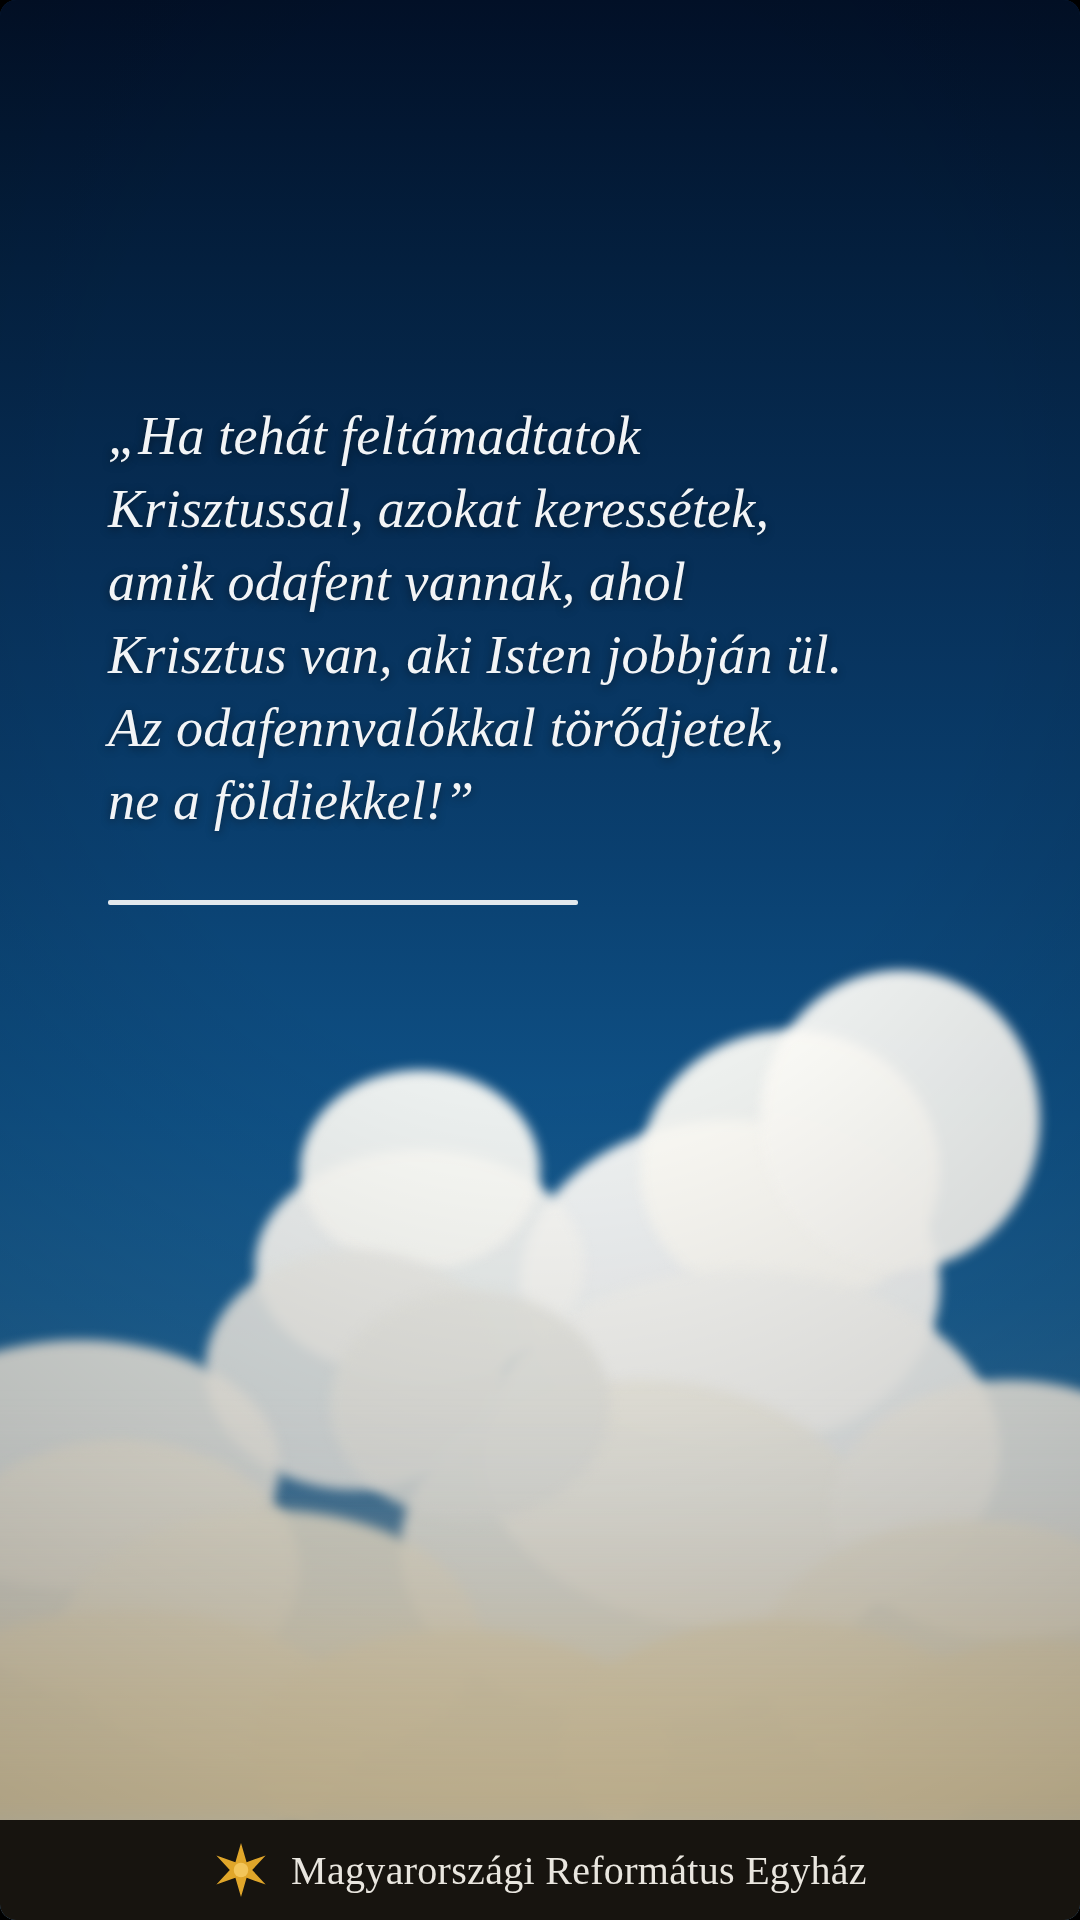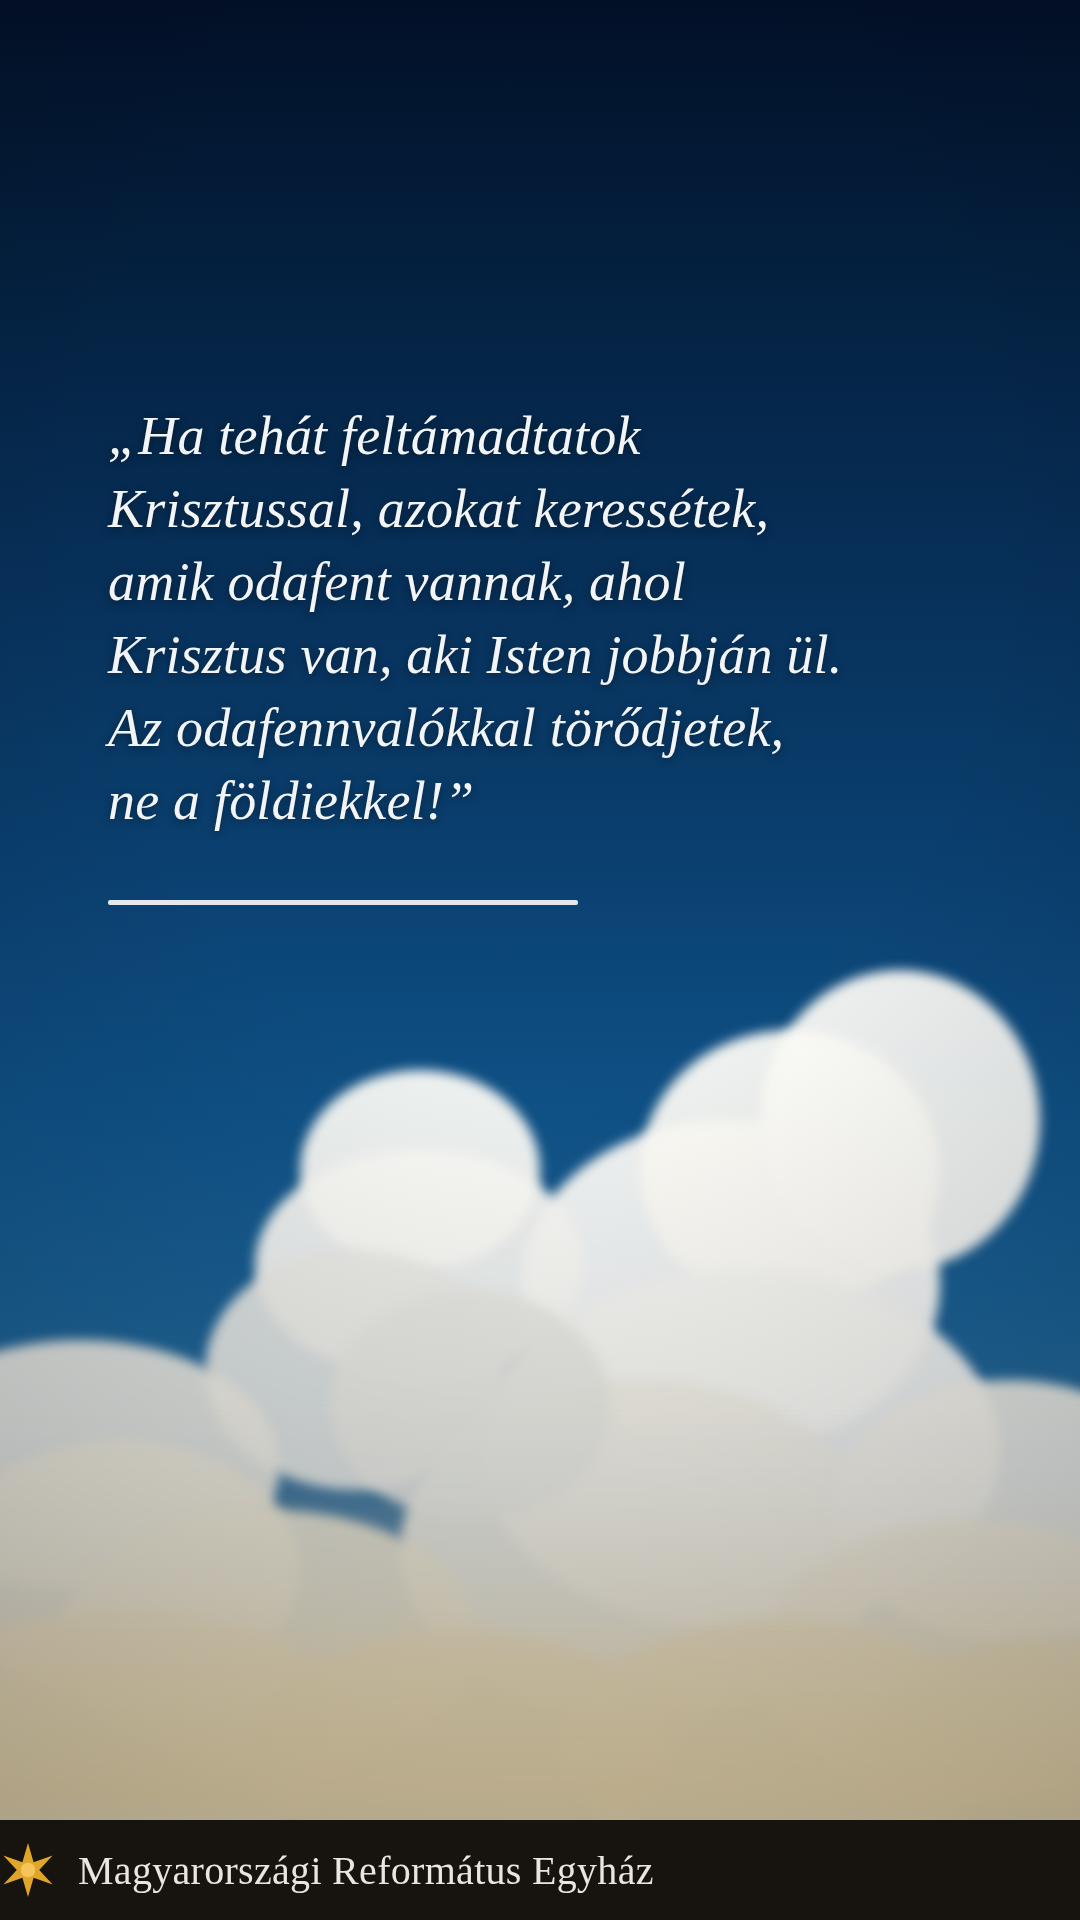--- a/index.html
+++ b/index.html
@@ -9,20 +9,21 @@
   }
   body {
     font-family: "Liberation Sans", sans-serif;
   }
   .poster {
     position: relative;
     width: 1080px;
     height: 1920px;
     overflow: hidden;
     background: #0b2b52;
+    border-radius: 16px;
   }
 
   
   .sky {
     position: absolute;
     inset: 0;
     background:
       linear-gradient(to bottom,
         #031733 0px,
         #062murky 0px),
@@ -135,21 +136,21 @@
   
   .footer {
     position: absolute;
     left: 0;
     right: 0;
     bottom: 0;
     height: 100px;
     background: #17140f;
     display: flex;
     align-items: center;
-    justify-content: flex-start;
+    justify-content: center;
     gap: 22px;
     margin-top: 36px;
   }
   .star-icon {
     width: 56px;
     height: 56px;
     display: block;
   }
   .brand {
     color: #e9e6df;

